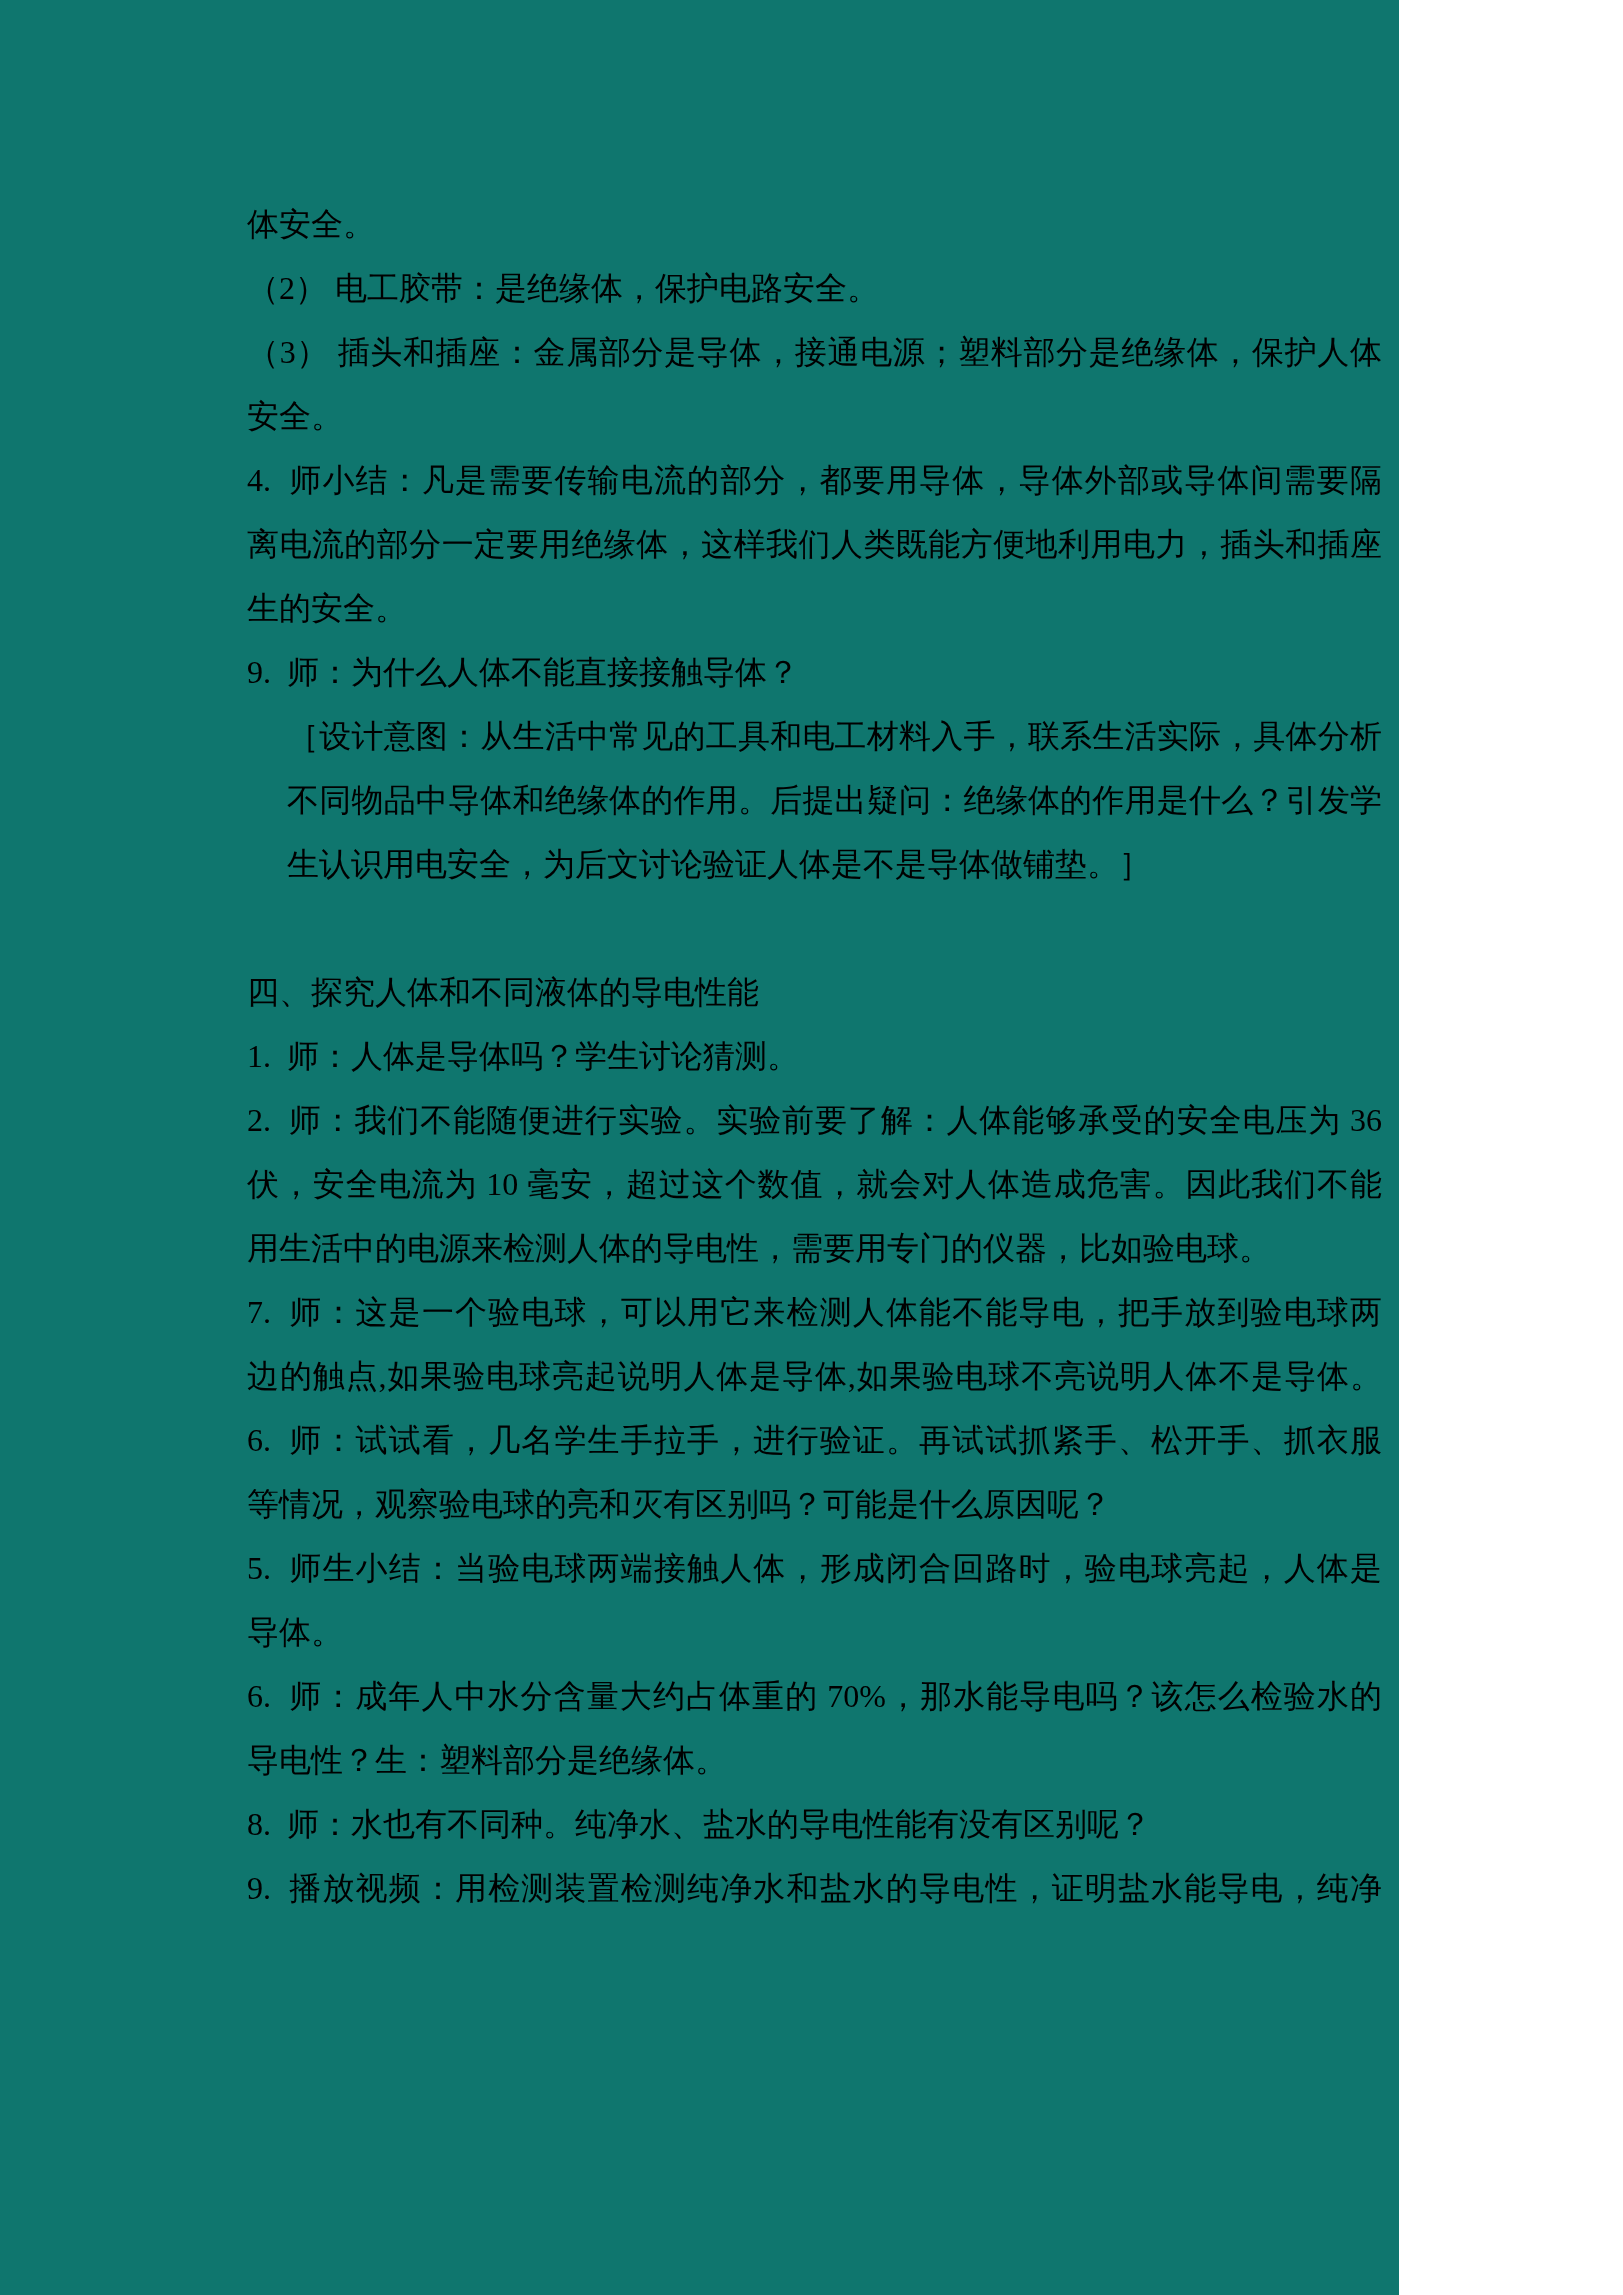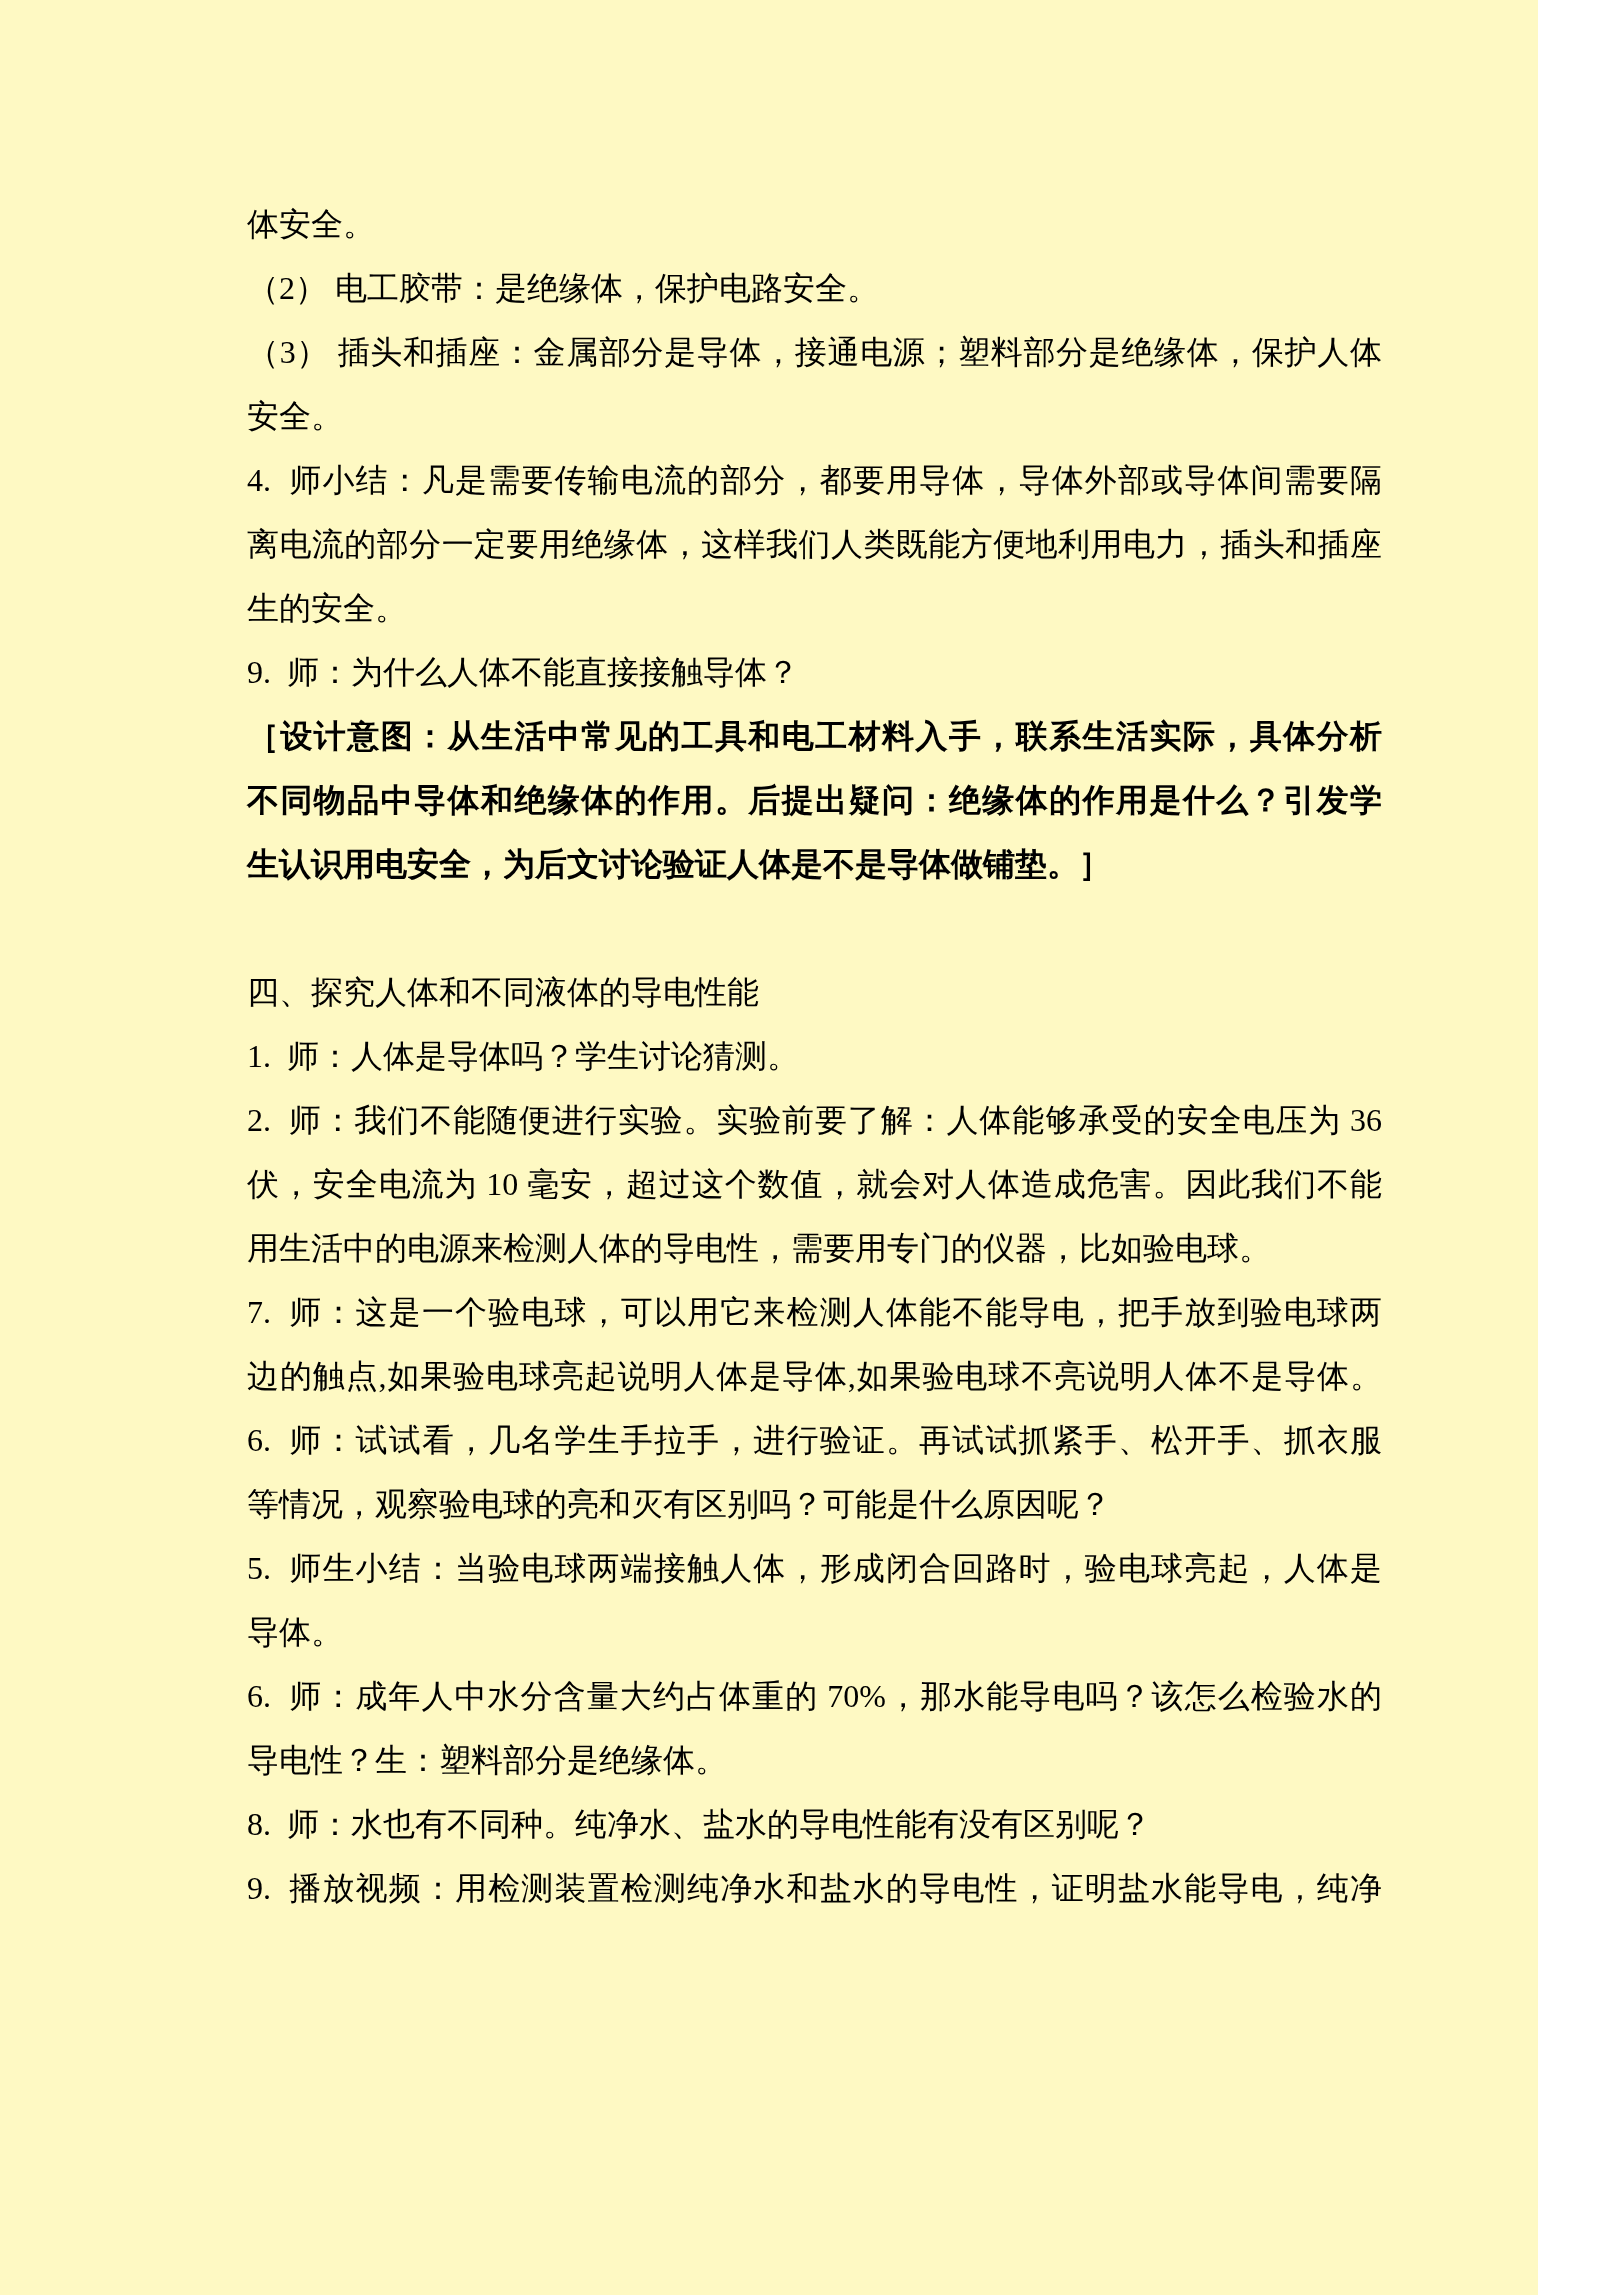--- a/index.html
+++ b/index.html
@@ -2,23 +2,23 @@
 <html style="font-size:10.5px"><head>
 <meta charset="utf-8">
 <style>
   html, body {
     margin: 0;
     padding: 0;
     background: #ffffff;
   }
   .page {
     position: relative;
-    width: 1538px;
+    width: 1399px;
     height: 2295px;
-    background: #fef9c3;
+    background: #0f766e;
     overflow: hidden;
   }
   .content {
     position: absolute;
     left: 247px;
     top: 192px;
     width: 1135px;
     color: #000000;
     font-family: "Liberation Serif", "DejaVu Serif", serif;
     font-size: 32px;
@@ -31,21 +31,22 @@
   .line {
     white-space: pre-wrap;
     min-height: 64px;
     text-align: left;
   }
   .line.fill {
     text-align: justify;
     text-align-last: justify;
   }
   .para.kai .line {
-    font-weight: 700;
+    font-weight: 400;
+    margin-left: 40px;
   }
   .para.heading .line {
     font-weight: 400;
   }
   .para.blank .line {
     min-height: 64px;
   }
 </style>
 </head>
 <body>

